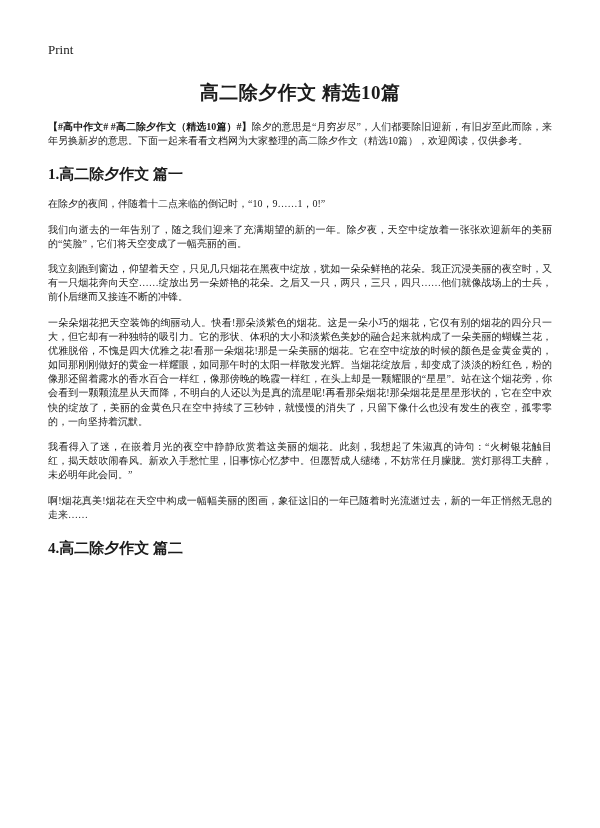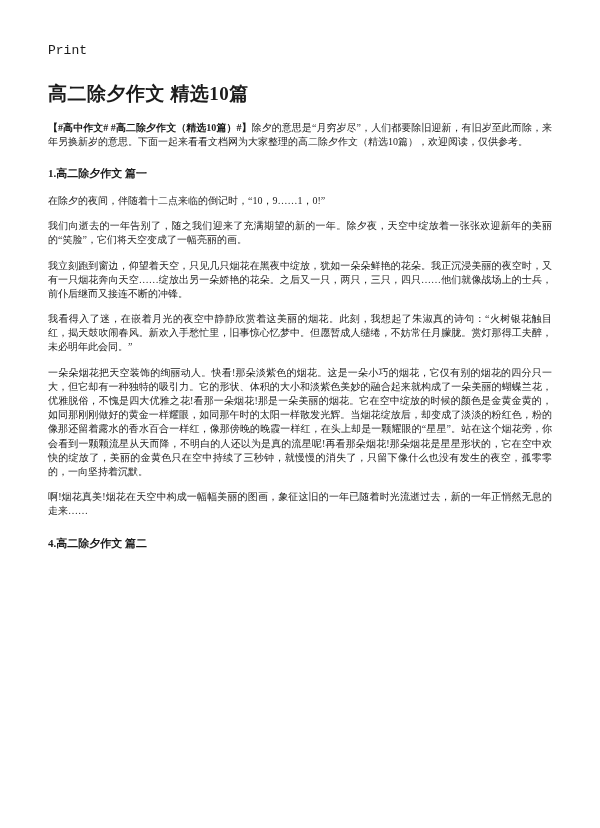--- a/index.html
+++ b/index.html
@@ -18,41 +18,40 @@
     color: #1b1b1b;
     font-family: "Liberation Serif", "DejaVu Serif", serif;
   }
   .print-link {
     font-size: 13px;
     line-height: 1.2;
     color: #1b1b1b;
     text-decoration: none;
     cursor: pointer;
     display: inline-block;
-    font-family: Liberation Mono, monospace;
   }
   .doc-title {
-    text-align: left;
+    text-align: center;
     font-size: 19px;
     font-weight: bold;
     margin: 22px 0 14px 0;
     letter-spacing: 0.5px;
   }
   .para {
     font-size: 10px;
     line-height: 1.42;
     margin: 11px 0;
     text-align: justify;
     word-break: break-all;
   }
   .para .tag-bold {
     font-weight: bold;
   }
   .sec-heading {
-    font-size: 11px;
+    font-size: 15px;
     font-weight: bold;
     margin: 17px 0 13px 0;
   }
 </style>
 </head>
 <body style="background: rgb(255, 255, 255);">
 
 <div class="page" style="background: rgb(255, 255, 255); color: rgb(27, 27, 27);">
 
   <a class="print-link">Print</a>
@@ -64,22 +63,22 @@
   </p>
 
   <h2 class="sec-heading">1.高二除夕作文 篇一</h2>
 
   <p class="para">在除夕的夜间，伴随着十二点来临的倒记时，“10，9……1，0!”</p>
 
   <p class="para">我们向逝去的一年告别了，随之我们迎来了充满期望的新的一年。除夕夜，天空中绽放着一张张欢迎新年的美丽的“笑脸”，它们将天空变成了一幅亮丽的画。</p>
 
   <p class="para">我立刻跑到窗边，仰望着天空，只见几只烟花在黑夜中绽放，犹如一朵朵鲜艳的花朵。我正沉浸美丽的夜空时，又有一只烟花奔向天空……绽放出另一朵娇艳的花朵。之后又一只，两只，三只，四只……他们就像战场上的士兵，前仆后继而又接连不断的冲锋。</p>
 
+  <p class="para">一朵朵烟花把天空装饰的绚丽动人。快看!那朵淡紫色的烟花。这是一朵小巧的烟花，它仅有别的烟花的四分只一大，但它却有一种独特的吸引力。它的形状、体积的大小和淡紫色美妙的融合起来就构成了一朵美丽的蝴蝶兰花，优雅脱俗，不愧是四大优雅之花!看那一朵烟花!那是一朵美丽的烟花。它在空中绽放的时候的颜色是金黄金黄的，如同那刚刚做好的黄金一样耀眼，如同那午时的太阳一样散发光辉。当烟花绽放后，却变成了淡淡的粉红色，粉的像那还留着露水的香水百合一样红，像那傍晚的晚霞一样红，在头上却是一颗耀眼的“星星”。站在这个烟花旁，你会看到一颗颗流星从天而降，不明白的人还以为是真的流星呢!再看那朵烟花!那朵烟花是星星形状的，它在空中欢快的绽放了，美丽的金黄色只在空中持续了三秒钟，就慢慢的消失了，只留下像什么也没有发生的夜空，孤零零的，一向坚持着沉默。</p>
+
   <p class="para">我看得入了迷，在嵌着月光的夜空中静静欣赏着这美丽的烟花。此刻，我想起了朱淑真的诗句：“火树银花触目红，揭天鼓吹闹春风。新欢入手愁忙里，旧事惊心忆梦中。但愿暂成人缱绻，不妨常任月朦胧。赏灯那得工夫醉，未必明年此会同。”</p>
-
-  <p class="para">一朵朵烟花把天空装饰的绚丽动人。快看!那朵淡紫色的烟花。这是一朵小巧的烟花，它仅有别的烟花的四分只一大，但它却有一种独特的吸引力。它的形状、体积的大小和淡紫色美妙的融合起来就构成了一朵美丽的蝴蝶兰花，优雅脱俗，不愧是四大优雅之花!看那一朵烟花!那是一朵美丽的烟花。它在空中绽放的时候的颜色是金黄金黄的，如同那刚刚做好的黄金一样耀眼，如同那午时的太阳一样散发光辉。当烟花绽放后，却变成了淡淡的粉红色，粉的像那还留着露水的香水百合一样红，像那傍晚的晚霞一样红，在头上却是一颗耀眼的“星星”。站在这个烟花旁，你会看到一颗颗流星从天而降，不明白的人还以为是真的流星呢!再看那朵烟花!那朵烟花是星星形状的，它在空中欢快的绽放了，美丽的金黄色只在空中持续了三秒钟，就慢慢的消失了，只留下像什么也没有发生的夜空，孤零零的，一向坚持着沉默。</p>
 
 
   <p class="para">啊!烟花真美!烟花在天空中构成一幅幅美丽的图画，象征这旧的一年已随着时光流逝过去，新的一年正悄然无息的走来……</p>
 
   <h2 class="sec-heading">4.高二除夕作文 篇二</h2>
 
 </div>
 
 </body></html>

